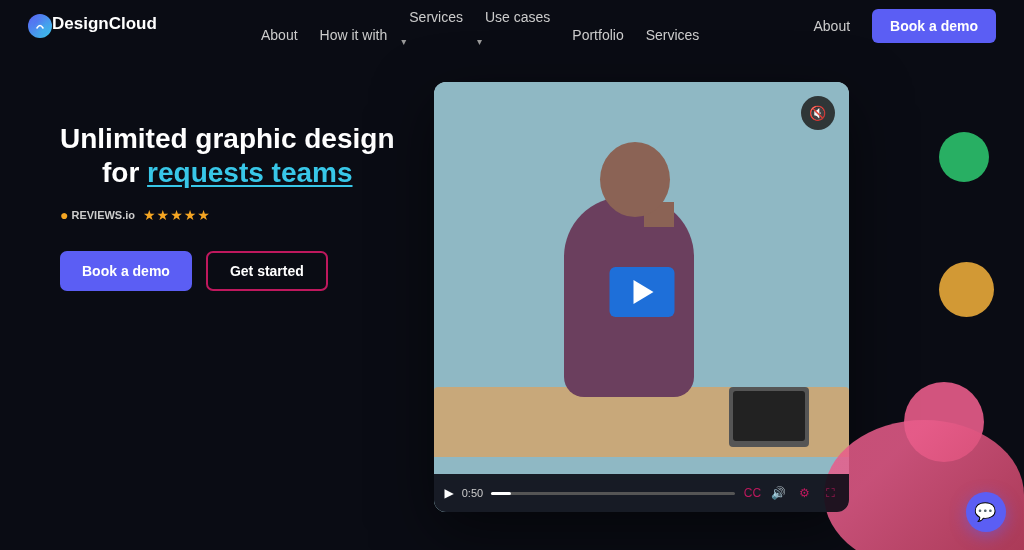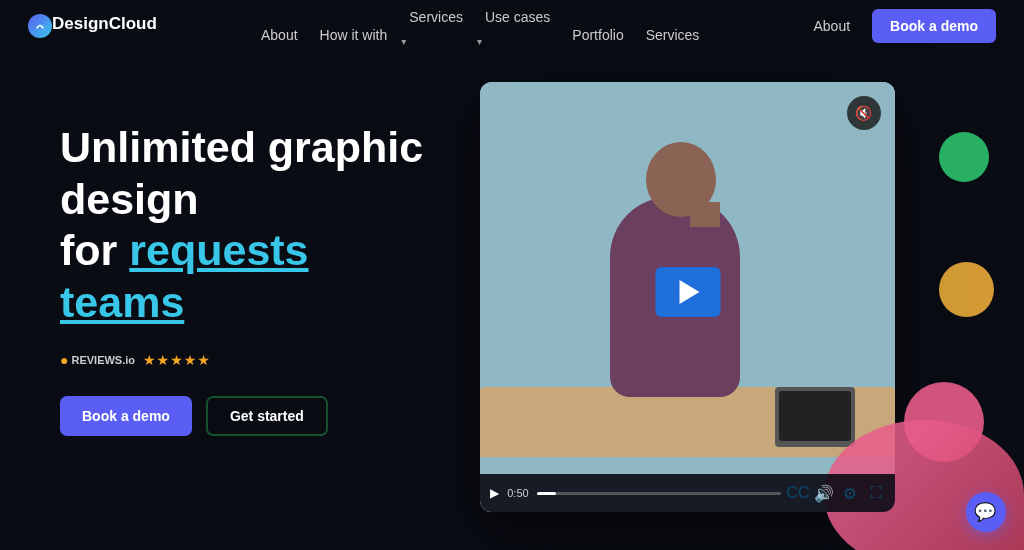--- a/index.html
+++ b/index.html
@@ -94,25 +94,26 @@
       height: calc(550px - 52px);
     }
 
     
     .hero-left {
       flex: 0 0 auto;
       max-width: 380px;
       padding-top: 50px;
     }
     .hero-title {
-      font-size: 43px;
+      font-size: 28px;
       font-weight: 800;
       line-height: 1.2;
       color: #fff;
-      margin-bottom: 24px;
+      margin-bottom: 18px;
+      text-align: center;
     }
     .hero-title .highlight {
       color: #38c7e8;
       text-decoration: underline;
       text-underline-offset: 3px;
     }
     .hero-desc {
       font-size: 14px;
       color: #b0b4c0;
       line-height: 1.6;
@@ -146,21 +147,21 @@
       border: none;
       border-radius: 7px;
       padding: 12px 22px;
       font-size: 14px;
       font-weight: 600;
       cursor: pointer;
     }
     .btn-secondary {
       background: transparent;
       color: #fff;
-      border: 2px solid #14532d;
+      border: 2px solid #be185d;
       border-radius: 7px;
       padding: 10px 22px;
       font-size: 14px;
       font-weight: 600;
       cursor: pointer;
     }
 
     
     .hero-right {
       flex: 1;
@@ -323,22 +324,22 @@
       height: 100%;
       background: #fff;
       border-radius: 2px;
     }
     .ctrl-icons {
       display: flex;
       gap: 8px;
       align-items: center;
     }
     .ctrl-icon {
-      color: #0c4a6e;
-      font-size: 16px;
+      color: #be185d;
+      font-size: 12px;
       cursor: pointer;
       width: 18px;
       height: 18px;
       display: flex;
       align-items: center;
       justify-content: center;
     }
 
     
     .deco-green {

